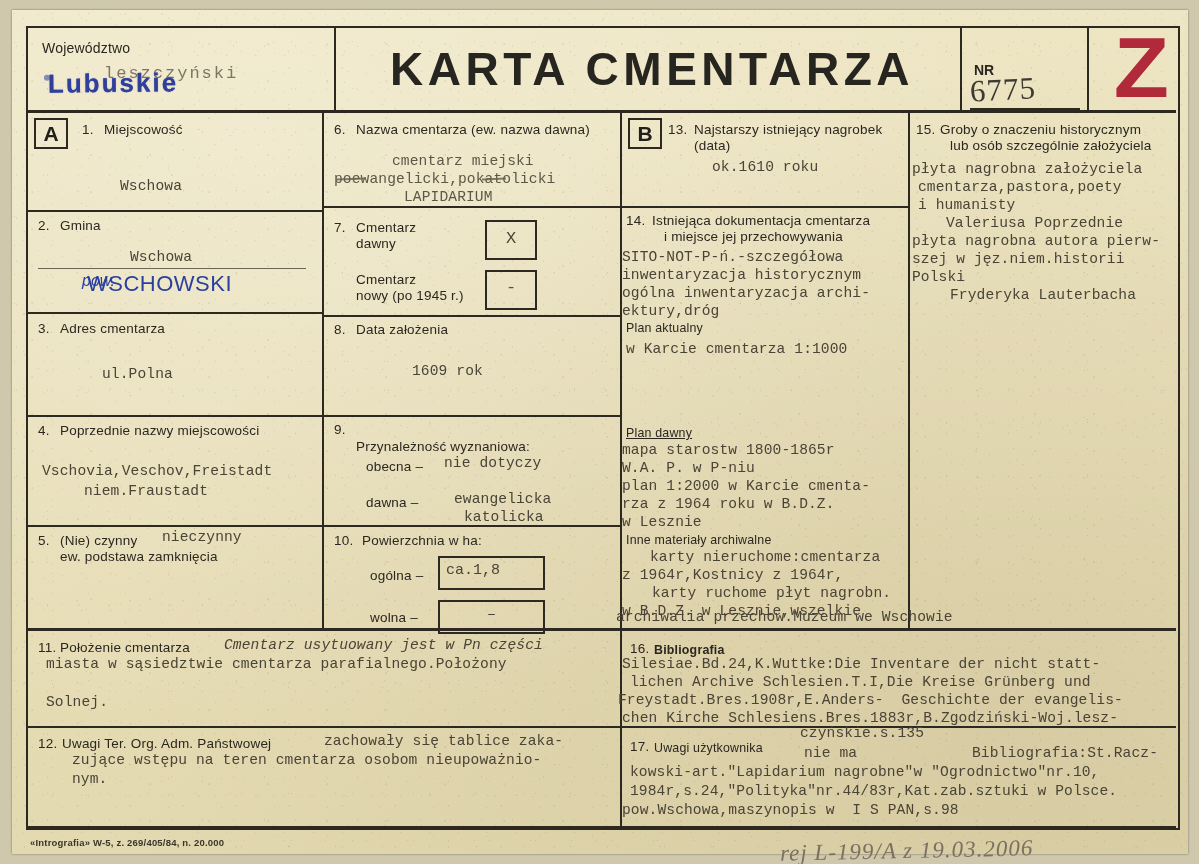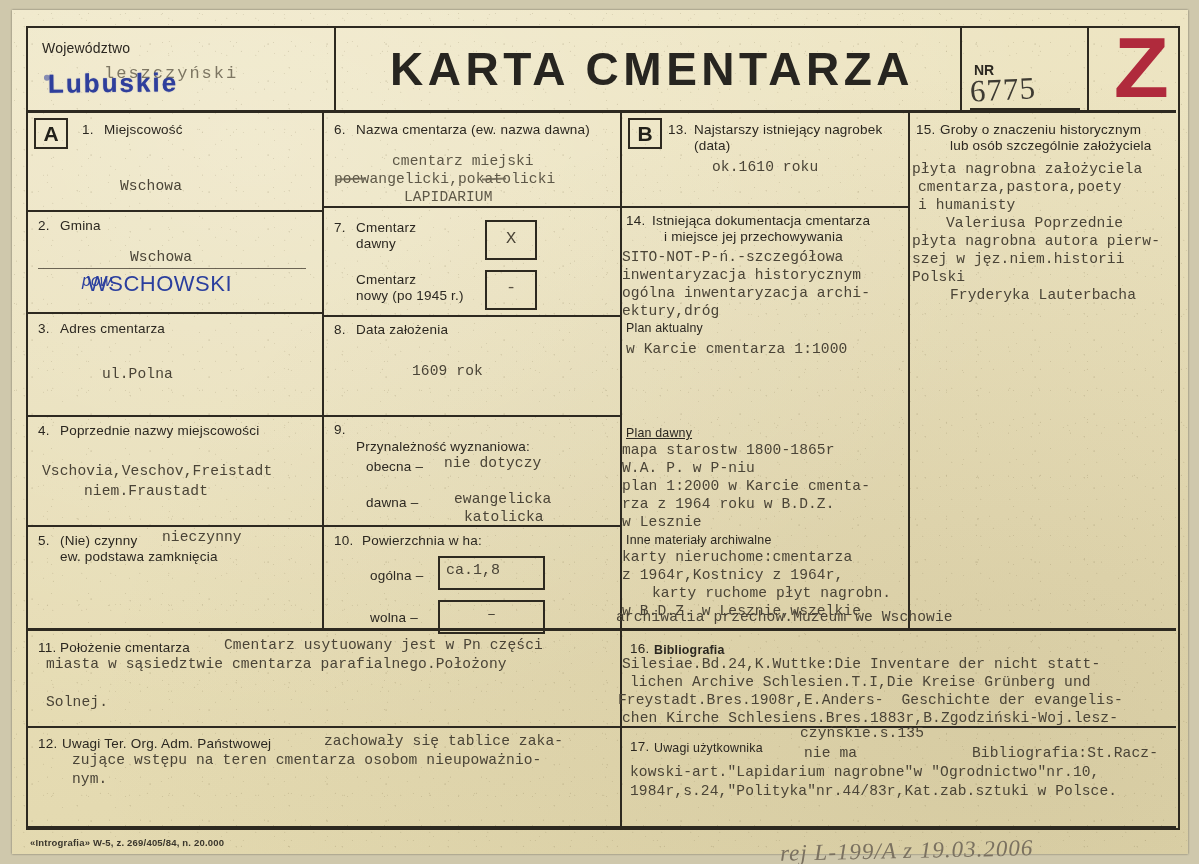--- a/index.html
+++ b/index.html
@@ -256,41 +256,41 @@
   <div class="lbl lbl-sm" style="left:614px;top:310px;">Plan aktualny</div>
   <div class="typed" style="left:614px;top:330px;">w Karcie cmentarza 1:1000</div>
 
   <div class="lbl lbl-sm" style="left:614px;top:415px;text-decoration:underline;">Plan dawny</div>
   <div class="typed" style="left:610px;top:431px;">mapa starostw 1800-1865r</div>
   <div class="typed" style="left:610px;top:449px;">W.A. P. w P-niu</div>
   <div class="typed" style="left:610px;top:467px;">plan 1:2000 w Karcie cmenta-</div>
   <div class="typed" style="left:610px;top:485px;">rza z 1964 roku w B.D.Z.</div>
   <div class="typed" style="left:610px;top:503px;">w Lesznie</div>
   <div class="lbl lbl-sm" style="left:614px;top:522px;">Inne materiały archiwalne</div>
-  <div class="typed" style="left:610px;top:538px;">karty nieruchome:cmentarza</div>
+  <div class="typed" style="left:610px;top:538px;padding-left:28px;">karty nieruchome:cmentarza</div>
   <div class="typed" style="left:610px;top:556px;">z 1964r,Kostnicy z 1964r,</div>
   <div class="typed" style="left:592px;top:574px;margin-left:48px;">karty ruchome płyt nagrobn.</div>
   <div class="typed" style="left:610px;top:592px;">w B.D.Z. w Lesznie,wszelkie</div>
   <div class="typed" style="left:604px;top:598px;">archiwalia przechow.Muzeum we Wschowie</div>
 
   <div class="lbl" style="left:904px;top:112px;">15.</div>
   <div class="lbl" style="left:928px;top:112px;">Groby o znaczeniu historycznym</div>
   <div class="lbl" style="left:938px;top:128px;">lub osób szczególnie założyciela</div>
   <div class="typed" style="left:900px;top:150px;">płyta nagrobna założyciela</div>
   <div class="typed" style="left:906px;top:168px;">cmentarza,pastora,poety</div>
   <div class="typed" style="left:906px;top:186px;">i humanisty</div>
   <div class="typed" style="left:934px;top:204px;">Valeriusa Poprzednie</div>
   <div class="typed" style="left:900px;top:222px;">płyta nagrobna autora pierw-</div>
   <div class="typed" style="left:900px;top:240px;">szej w jęz.niem.historii</div>
   <div class="typed" style="left:900px;top:258px;">Polski</div>
   <div class="typed" style="left:938px;top:276px;">Fryderyka Lauterbacha</div>
 
   <div class="lbl" style="left:26px;top:630px;">11.</div>
   <div class="lbl" style="left:48px;top:630px;">Położenie cmentarza</div>
-  <div class="typed" style="left:212px;top:626px;">Cmentarz usytuowany jest w Pn części</div>
+  <div class="typed" style="left:212px;top:626px;font-style:italic;">Cmentarz usytuowany jest w Pn części</div>
   <div class="typed" style="left:34px;top:645px;">miasta w sąsiedztwie cmentarza parafialnego.Położony</div>
   <div class="typed" style="left:34px;top:683px;">Solnej.</div>
 
   <div class="lbl" style="left:26px;top:726px;">12.</div>
   <div class="lbl" style="left:50px;top:726px;">Uwagi Ter. Org. Adm. Państwowej</div>
   <div class="typed" style="left:312px;top:722px;">zachowały się tablice zaka-</div>
   <div class="typed" style="left:60px;top:741px;">zujące wstępu na teren cmentarza osobom nieupoważnio-</div>
   <div class="typed" style="left:60px;top:760px;">nym.</div>
 
   <div class="lbl" style="left:618px;top:631px;">16.</div>
@@ -300,18 +300,19 @@
   <div class="typed" style="left:606px;top:681px;">Freystadt.Bres.1908r,E.Anders-  Geschichte der evangelis-</div>
   <div class="typed" style="left:610px;top:699px;">chen Kirche Schlesiens.Bres.1883r,B.Zgodziński-Woj.lesz-</div>
   <div class="typed" style="left:788px;top:714px;">czyńskie.s.135</div>
 
   <div class="lbl" style="left:618px;top:729px;">17.</div>
   <div class="lbl lbl-sm" style="left:642px;top:730px;">Uwagi użytkownika</div>
   <div class="typed" style="left:792px;top:734px;">nie ma</div>
   <div class="typed" style="left:960px;top:734px;">Bibliografia:St.Racz-</div>
   <div class="typed" style="left:618px;top:753px;">kowski-art."Lapidarium nagrobne"w "Ogrodnictwo"nr.10,</div>
   <div class="typed" style="left:618px;top:772px;">1984r,s.24,"Polityka"nr.44/83r,Kat.zab.sztuki w Polsce.</div>
+  <div class="typed" style="left:610px;top:791px;">pow.Wschowa,maszynopis w  I S PAN,s.98</div>
 
   <div class="footer">«Intrografia» W-5, z. 269/405/84, n. 20.000</div>
   <div class="handnote">rej L-199/A z 19.03.2006</div>
 
  </div>
 </div>
 
 </body></html>

